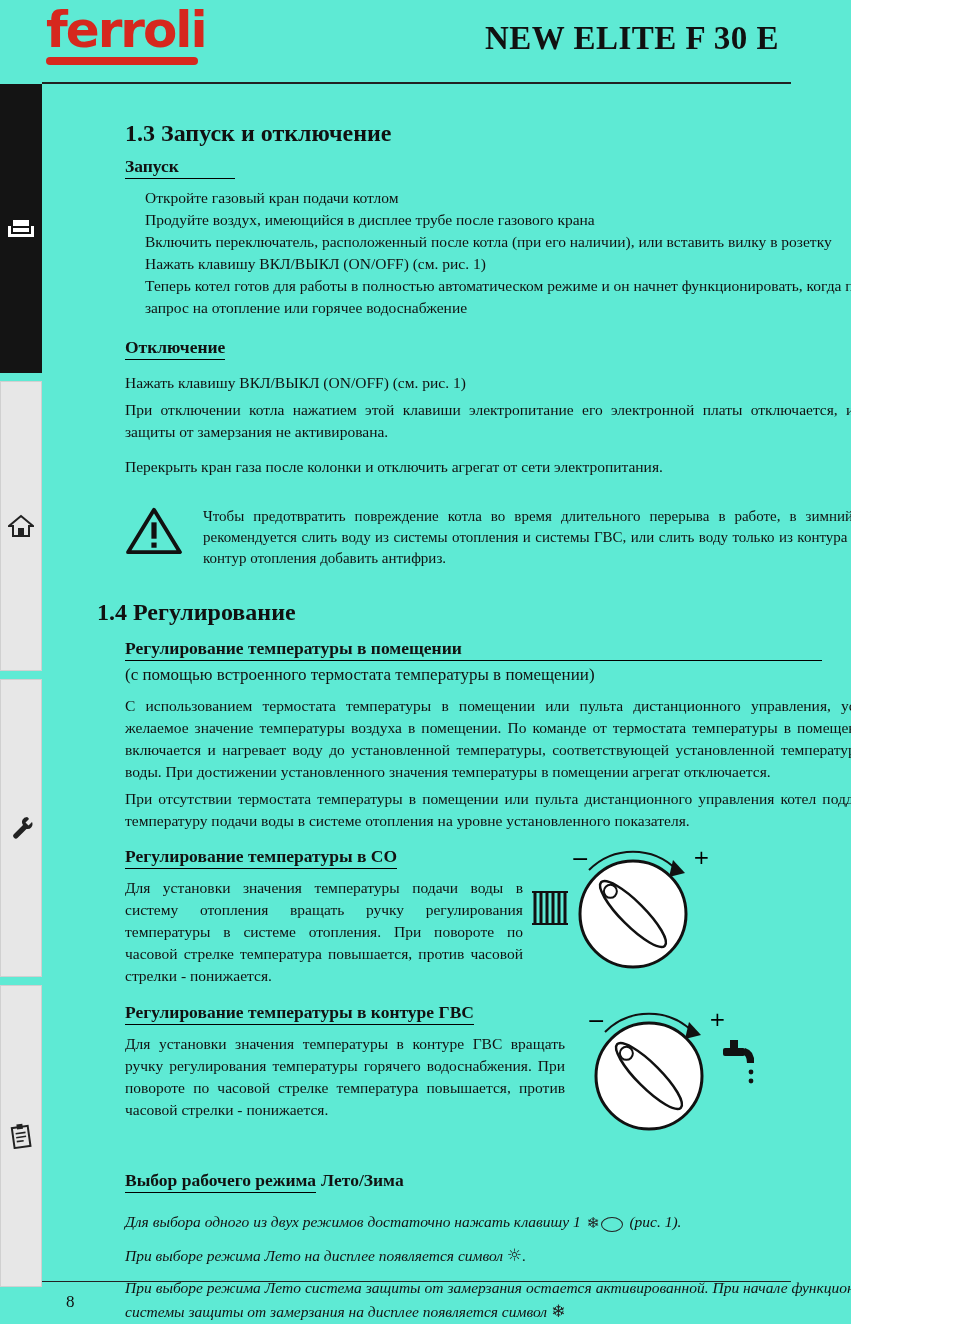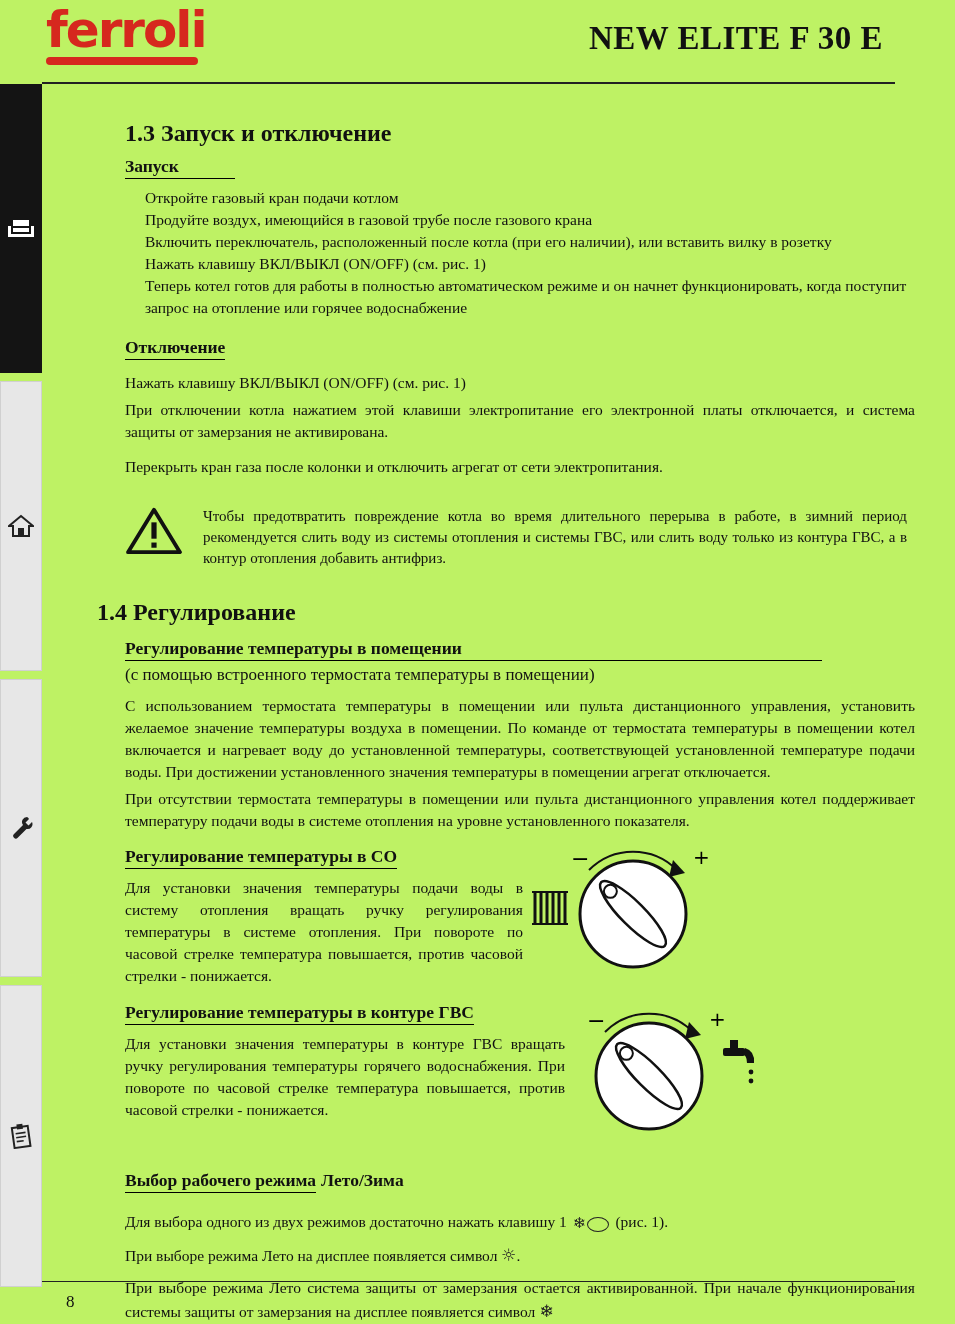--- a/index.html
+++ b/index.html
@@ -1,20 +1,20 @@
 <!DOCTYPE html>
 <html><head>
 <meta charset="utf-8">
 <style>
   html,body{margin:0;padding:0;}
   body{
     width:955px;height:1324px;background:#ffffff;
     font-family:"Liberation Serif","DejaVu Serif",serif;color:#111;
   }
-  .page{position:relative;width:955px;height:1324px;overflow:hidden;background:#bef264;}
+  .page{position:relative;width:851px;height:1324px;overflow:hidden;background:#5eead4;}
 
   
   .logo{position:absolute;left:46px;top:4px;}
   .logo-text{font-family:"DejaVu Sans",sans-serif;font-weight:bold;color:#d6281e;
     font-size:50px;letter-spacing:-2px;line-height:1.05;display:block;}
   .logo-bar{height:8px;background:#d6281e;width:152px;border-radius:4px;margin-top:0;}
   .model{position:absolute;right:72px;top:20px;font-size:33px;font-weight:bold;letter-spacing:.5px;}
   .header-rule{position:absolute;left:42px;right:60px;top:82px;border-top:2.5px solid #222;}
 
   
@@ -49,21 +49,21 @@
   .knob-text-dhw{width:440px;}
   .knob-svg{position:absolute;}
   .knob-co{left:402px;top:-20px;}
   .knob-dhw{left:452px;top:-16px;}
   .co-sec{min-height:142px;}
   .dhw-sec{min-height:152px;}
 
   .mode-sec{margin-top:16px;}
   .mode-head{margin-bottom:10px;}
   .mode-head .rest{font-size:17.5px;font-weight:bold;border-bottom:none;margin-left:5px;}
-  .mode-p{margin-bottom:9px;}
+  .mode-p{margin-bottom:9px;font-style:italic;}
   .sym{font-family:"DejaVu Sans",sans-serif;font-size:15px;color:#222;}
   .sym-big{font-size:17px;font-weight:bold;}
   .btn-oval{display:inline-block;width:20px;height:13px;border:1.6px solid #222;
     border-radius:50%;vertical-align:middle;margin-left:2px;}
   .icon-wrap{display:inline-block;margin:0 6px;white-space:nowrap;vertical-align:middle;}
 
   
   .footer-rule{position:absolute;left:42px;right:60px;top:1281px;border-top:1.6px solid #222;}
   .page-num{position:absolute;left:66px;top:1292px;font-size:17px;}
 
@@ -109,21 +109,21 @@
     </svg>
   </div>
 
   <div class="content">
 
     <h2>1.3 Запуск и отключение</h2>
 
     <div class="h3 h3-zapusk">Запуск</div>
     <div class="startup-lines">
       <p>Откройте газовый кран подачи котлом</p>
-      <p>Продуйте воздух, имеющийся в газовой трубе после газового крана</p>
+      <p>Продуйте воздух, имеющийся в дисплее трубе после газового крана</p>
       <p>Включить переключатель, расположенный после котла (при его наличии), или вставить вилку в розетку</p>
       <p>Нажать клавишу ВКЛ/ВЫКЛ (ON/OFF) (см. рис. 1)</p>
       <p>Теперь котел готов для работы в полностью автоматическом режиме и он начнет функционировать, когда поступит запрос на отопление или горячее водоснабжение</p>
     </div>
 
     <div class="h3">Отключение</div>
     <div class="shutdown-block">
       <p>Нажать клавишу ВКЛ/ВЫКЛ (ON/OFF) (см. рис. 1)</p>
       <p class="just">При отключении котла нажатием этой клавиши электропитание его электронной платы отключается, и система защиты от замерзания не активирована.</p>
       <div class="gap8"></div>

